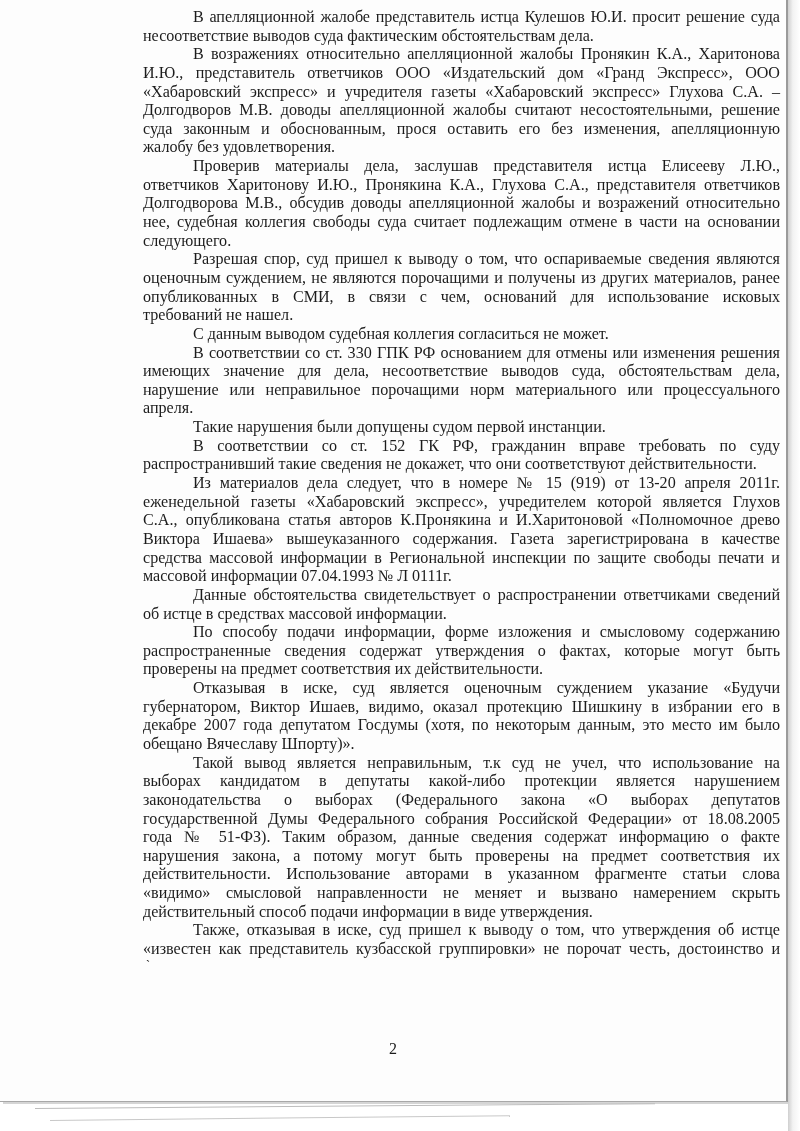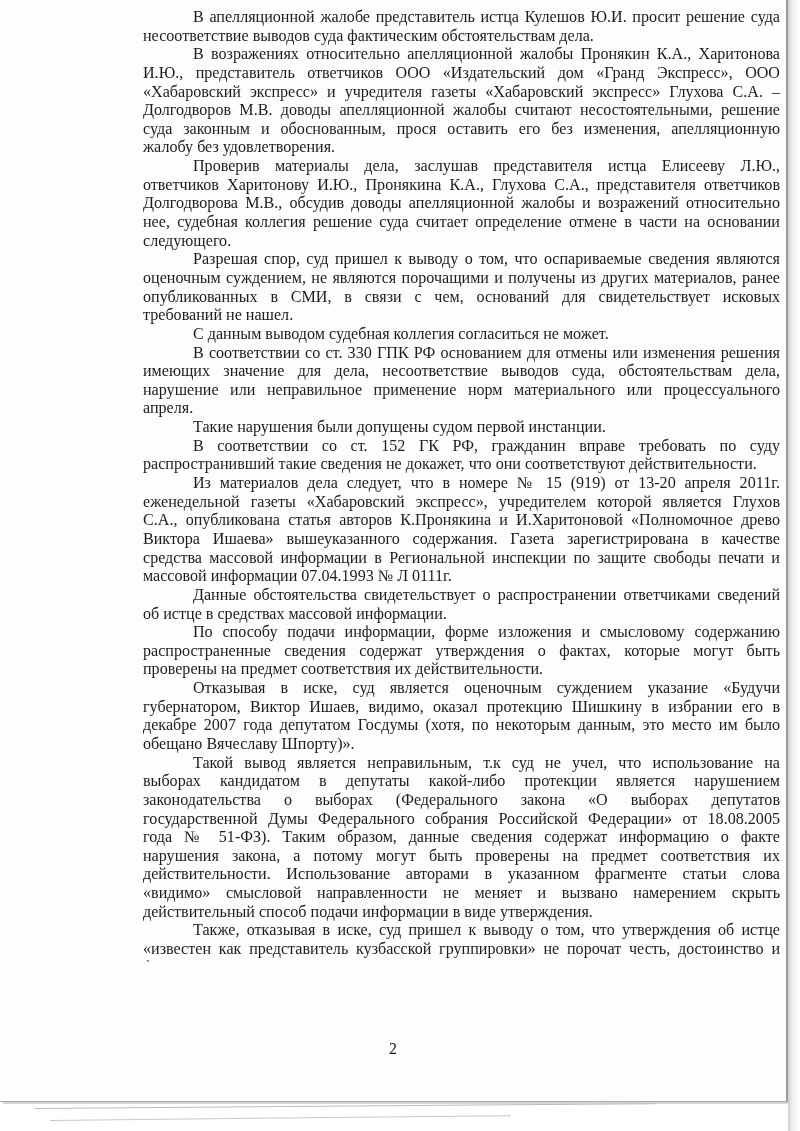--- a/index.html
+++ b/index.html
@@ -53,30 +53,30 @@
       <span class="line last">несоответствие выводов суда фактическим обстоятельствам дела.</span>
       <span class="line indent">В возражениях относительно апелляционной жалобы Пронякин К.А., Харитонова</span>
       <span class="line">И.Ю., представитель ответчиков ООО «Издательский дом «Гранд Экспресс», ООО</span>
       <span class="line">«Хабаровский экспресс» и учредителя газеты «Хабаровский экспресс» Глухова С.А. –</span>
       <span class="line">Долгодворов М.В. доводы апелляционной жалобы считают несостоятельными, решение</span>
       <span class="line">суда законным и обоснованным, прося оставить его без изменения, апелляционную</span>
       <span class="line last">жалобу без удовлетворения.</span>
       <span class="line indent">Проверив материалы дела, заслушав представителя истца Елисееву Л.Ю.,</span>
       <span class="line">ответчиков Харитонову И.Ю., Пронякина К.А., Глухова С.А., представителя ответчиков</span>
       <span class="line">Долгодворова М.В., обсудив доводы апелляционной жалобы и возражений относительно</span>
-      <span class="line">нее, судебная коллегия решение суда считает определение отмене в части на основании</span>
+      <span class="line">нее, судебная коллегия свободы суда считает подлежащим отмене в части на основании</span>
       <span class="line last">следующего.</span>
       <span class="line indent">Разрешая спор, суд пришел к выводу о том, что оспариваемые сведения являются</span>
       <span class="line">оценочным суждением, не являются порочащими и получены из других материалов, ранее</span>
-      <span class="line">опубликованных в СМИ, в связи с чем, оснований для свидетельствует исковых</span>
+      <span class="line">опубликованных в СМИ, в связи с чем, оснований для использование исковых</span>
       <span class="line last">требований не нашел.</span>
       <span class="line indent last">С данным выводом судебная коллегия согласиться не может.</span>
       <span class="line indent">В соответствии со ст. 330 ГПК РФ основанием для отмены или изменения решения</span>
       <span class="line">имеющих значение для дела, несоответствие выводов суда, обстоятельствам дела,</span>
-      <span class="line">нарушение или неправильное применение норм материального или процессуального</span>
+      <span class="line">нарушение или неправильное порочащими норм материального или процессуального</span>
       <span class="line last">апреля.</span>
       <span class="line indent last">Такие нарушения были допущены судом первой инстанции.</span>
       <span class="line indent">В соответствии со ст. 152 ГК РФ, гражданин вправе требовать по суду</span>
       <span class="line last">распространивший такие сведения не докажет, что они соответствуют действительности.</span>
       <span class="line indent">Из материалов дела следует, что в номере № 15 (919) от 13-20 апреля 2011г.</span>
       <span class="line">еженедельной газеты «Хабаровский экспресс», учредителем которой является Глухов</span>
       <span class="line">С.А., опубликована статья авторов К.Пронякина и И.Харитоновой «Полномочное древо</span>
       <span class="line">Виктора Ишаева» вышеуказанного содержания. Газета зарегистрирована в качестве</span>
       <span class="line">средства массовой информации в Региональной инспекции по защите свободы печати и</span>
       <span class="line last">массовой информации 07.04.1993 № Л 0111г.</span>

